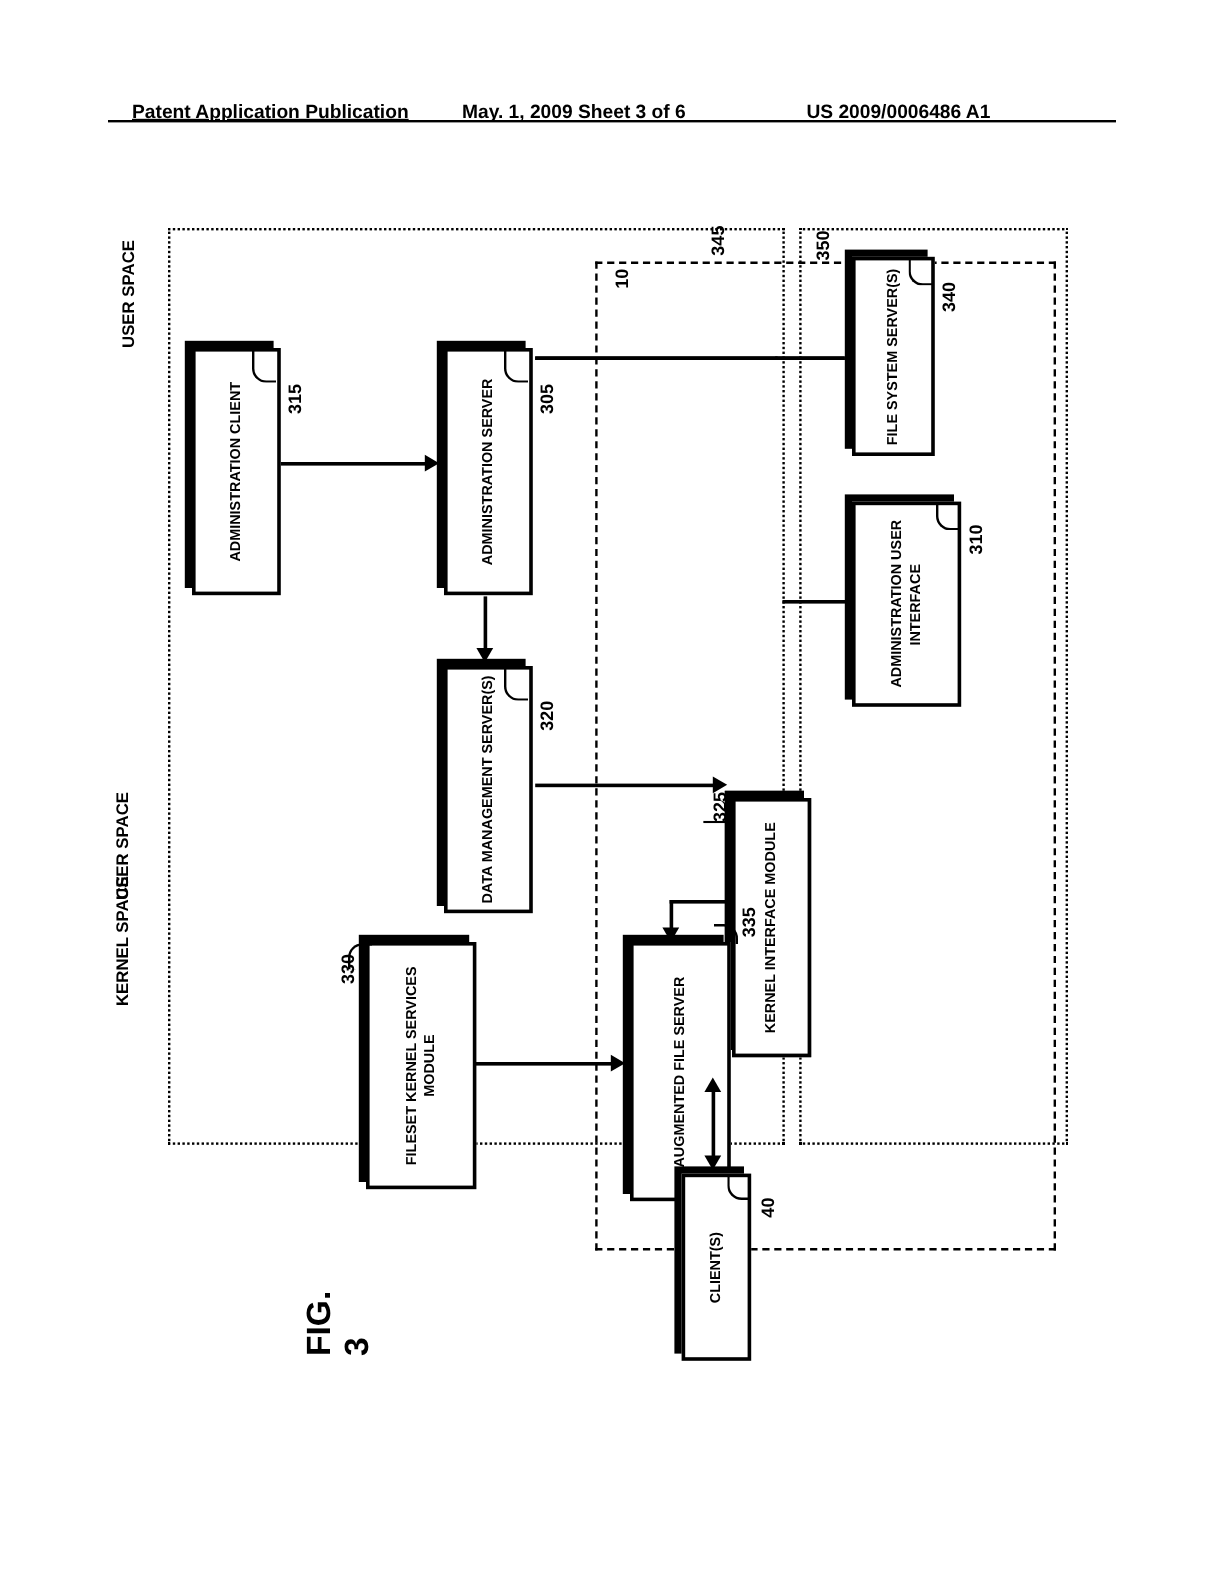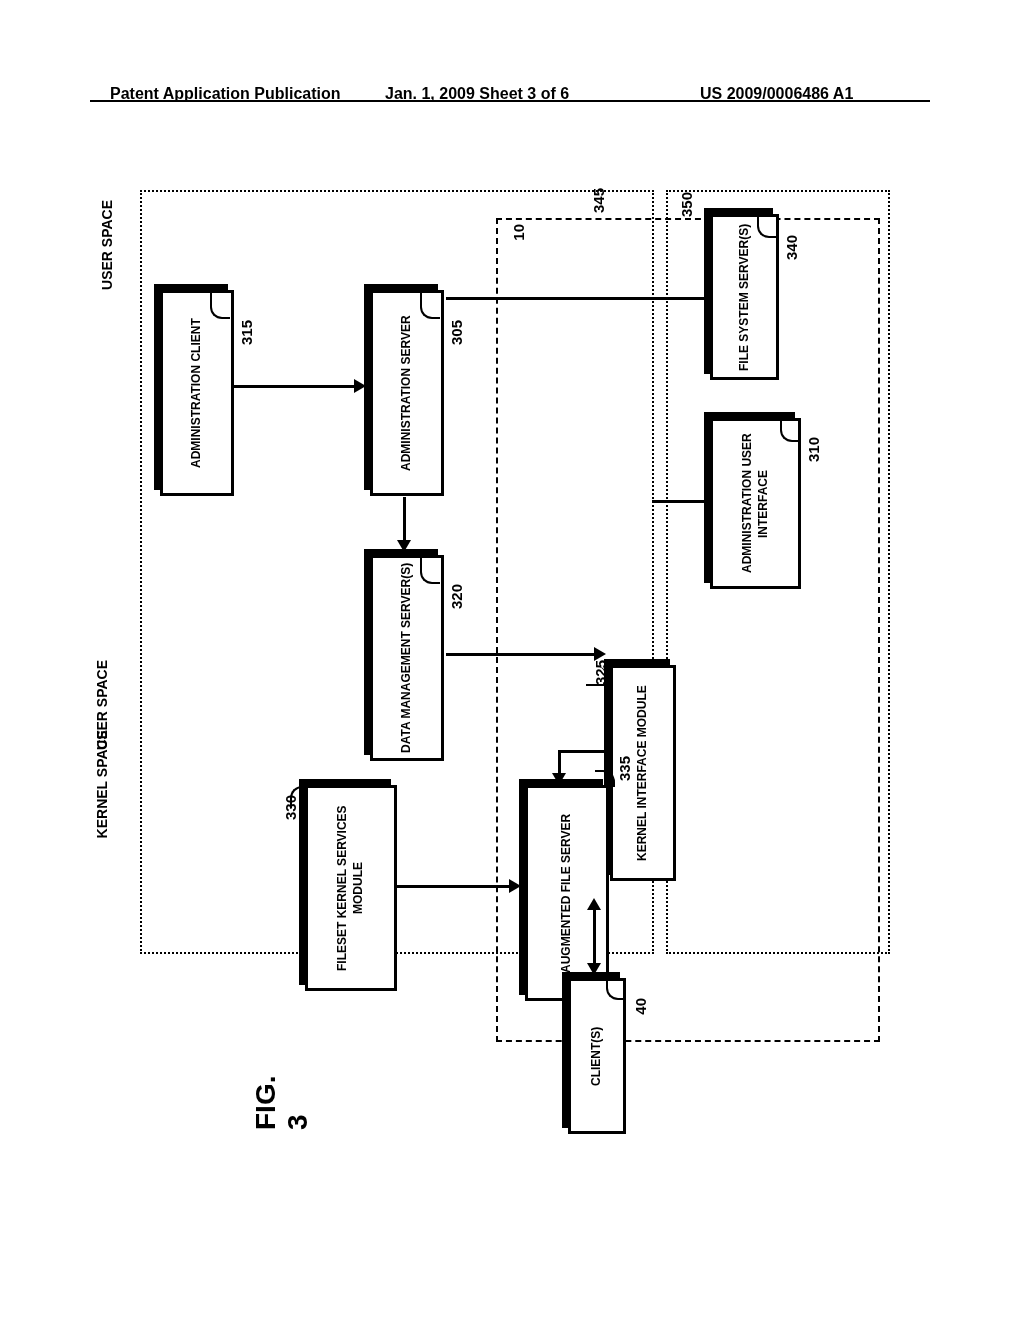--- a/index.html
+++ b/index.html
@@ -13,21 +13,21 @@
 }
 .header {
   position: absolute;
   top: 85px;
   width: 100%;
   font-weight: bold;
   font-size: 16px;
 }
 .header-left { position: absolute; left: 110px; text-decoration: underline; }
 .header-center { position: absolute; left: 385px; }
-.header-right { position: absolute; left: 700px; }
+.header-right { position: absolute; left: 672px; }
 .header-line {
   position: absolute;
   top: 100px;
   left: 90px;
   width: 840px;
   height: 2px;
   background: #000;
 }
 .diagram {
   position: absolute;
@@ -100,21 +100,21 @@
   font-size: 28px;
   writing-mode: vertical-rl;
   transform: rotate(180deg);
 }
 </style>
 </head>
 <body>
 
 <div class="header">
   <div class="header-left">Patent Application Publication</div>
-  <div class="header-center">Jan. 1, 2009  Sheet 3 of 6</div>
+  <div class="header-center">May. 1, 2009  Sheet 3 of 6</div>
   <div class="header-right">US 2009/0006486 A1</div>
 </div>
 <div class="header-line"></div>
 
 <div class="diagram">
 
   <div class="dotted" style="top:0; left:0; width:510px; height:760px;"></div>
 
   <div class="dotted" style="top:0; left:526; width:220px; height:760px; left:526px;"></div>
 

